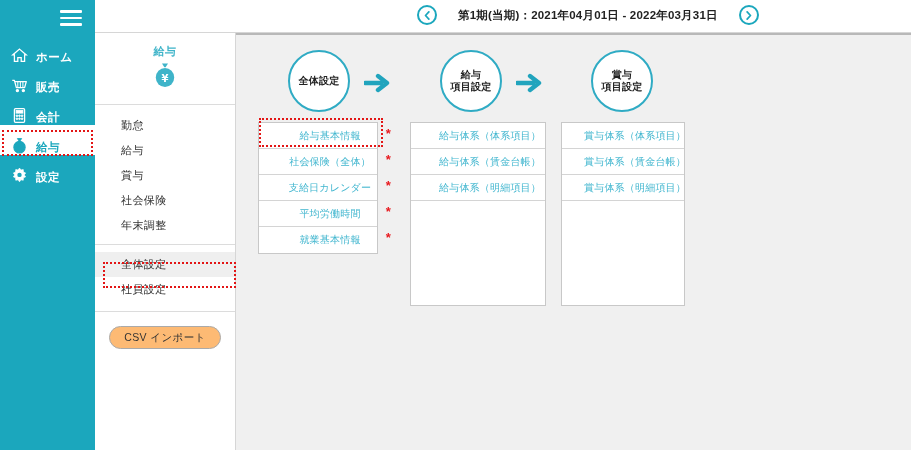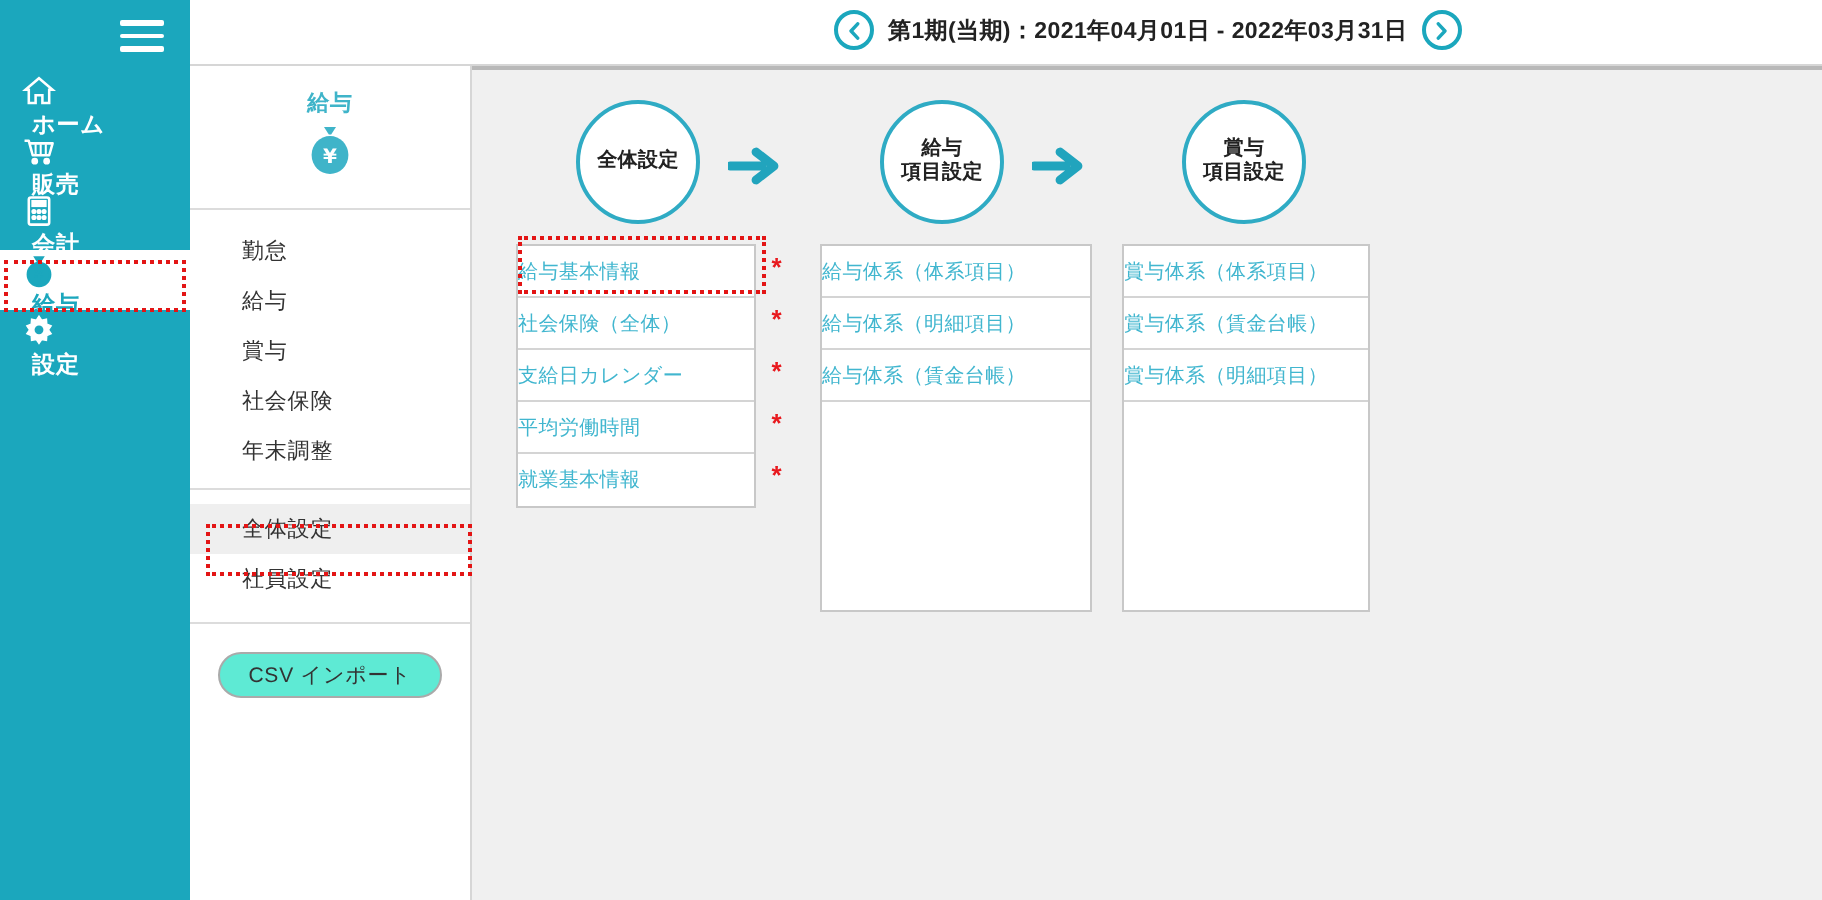--- a/index.html
+++ b/index.html
@@ -17,22 +17,22 @@
   }
   .hamburger {
     position: absolute; right: 13px; top: 10px;
     width: 22px; height: 16px; cursor: pointer;
   }
   .hamburger span {
     display: block; height: 2.5px; background: #fff;
     border-radius: 1px; margin-bottom: 4px;
   }
   .nav-item {
-    position: relative; height: 30px; display: flex; align-items: flex-start;
-    padding-left: 9px; color: #ffffff; cursor: pointer; flex-direction: column;
+    position: relative; height: 30px; display: flex; align-items: flex-end;
+    padding-left: 9px; color: #ffffff; cursor: pointer;
   }
   .nav-item .nav-ico {
     width: 20px; height: 20px; display: flex;
     align-items: center; justify-content: center; flex: 0 0 20px;
   }
   .nav-item .nav-lbl {
     font-size: 11.5px; font-weight: bold; margin-left: 7px;
     letter-spacing: .5px; white-space: nowrap;
   }
   .nav-item.active { background: #ffffff; color: #1ba7bd; }
@@ -44,21 +44,21 @@
   #topbar {
     position: absolute; left: 95px; top: 0; width: 816px; height: 33px;
     background: #ffffff; border-bottom: 1px solid #d6d6d6;
   }
   #company-name {
     position: absolute; left: 15px; top: 9px;
     font-size: 12.5px; font-weight: bold; color: #333333; letter-spacing: .4px;
   }
   #period-nav {
     position: absolute; left: 322px; top: 5px;
-    display: flex; align-items: center; gap: 7px;
+    display: flex; align-items: center; gap: 21px;
   }
   .circ-btn {
     width: 20px; height: 20px; border-radius: 50%;
     border: 2px solid #1ba7bd; display: flex;
     align-items: center; justify-content: center;
     cursor: pointer; flex: 0 0 20px; background: #fff;
   }
   .circ-btn svg { display: block; }
   #period-label {
     font-size: 11.5px; font-weight: bold; color: #222;
@@ -85,21 +85,21 @@
     padding-left: 26px; font-size: 11px; color: #333333;
     cursor: pointer; letter-spacing: .4px;
   }
   .menu-row.selected { background: #efefef; }
   #csv-zone {
     border-top: 1px solid #dcdcdc; margin-top: 9px;
     padding-top: 14px; display: flex; justify-content: center;
   }
   #csv-btn {
     width: 112px; height: 23px; border: 1px solid #aaaaaa;
-    border-radius: 12px; background: #5eead4; color: #333333;
+    border-radius: 12px; background: #fdba74; color: #333333;
     font-size: 10.5px; display: flex; align-items: center;
     justify-content: center; cursor: pointer; letter-spacing: .4px;
     font-family: "Liberation Sans", sans-serif;
   }
 
   
   #main {
     position: absolute; left: 236px; top: 33px; width: 675px; height: 417px;
     background: #f0f0f0; border-top: 2px solid #b8b8b8;
   }
@@ -119,23 +119,23 @@
   .flow-arrow {
     position: absolute; top: 23px; width: 32px; height: 20px;
   }
 
   .panel {
     position: absolute; top: 87px; width: 118px;
     background: #ffffff; border: 1px solid #c8c8c8;
   }
   .panel-row {
     position: relative; height: 26px; border-bottom: 1px solid #d4d4d4;
-    display: flex; align-items: center; justify-content: flex-start;
+    display: flex; align-items: center; justify-content: center;
     font-size: 10px; color: #41b6cf; cursor: pointer; letter-spacing: .2px;
-    background: #ffffff; white-space: nowrap;
+    background: #ffffff; white-space: nowrap; padding-left: 24px;
   }
   .panel-row:last-child { border-bottom: none; }
   .panel-row .req {
     position: absolute; right: -14px; top: 3px;
     color: #e8191e; font-size: 13px; font-weight: bold;
   }
   .panel-filler { background: #ffffff; }
 
   
   .annot {
@@ -293,24 +293,24 @@
           <div class="panel-row">
             <span>就業基本情報</span>
             <span class="req">*</span>
           </div>
         </div>
         <div class="panel" style="left: 174px; width: 136px;">
           <div class="panel-row">
             <span>給与体系（体系項目）</span>
           </div>
           <div class="panel-row">
+            <span>給与体系（賃金台帳）</span>
+          </div>
+          <div class="panel-row">
             <span>給与体系（明細項目）</span>
-          </div>
-          <div class="panel-row">
-            <span>給与体系（賃金台帳）</span>
           </div>
           <div class="panel-filler" style="height: 104px;"></div>
         </div>
         <div class="panel" style="left: 325px; width: 124px;">
           <div class="panel-row">
             <span>賞与体系（体系項目）</span>
           </div>
           <div class="panel-row">
             <span>賞与体系（賃金台帳）</span>
           </div>

